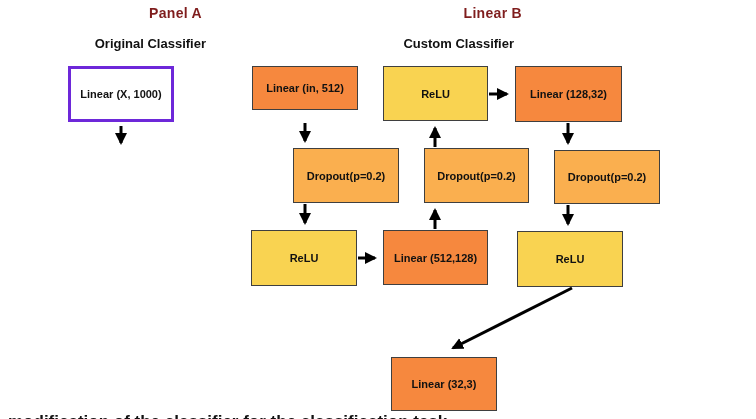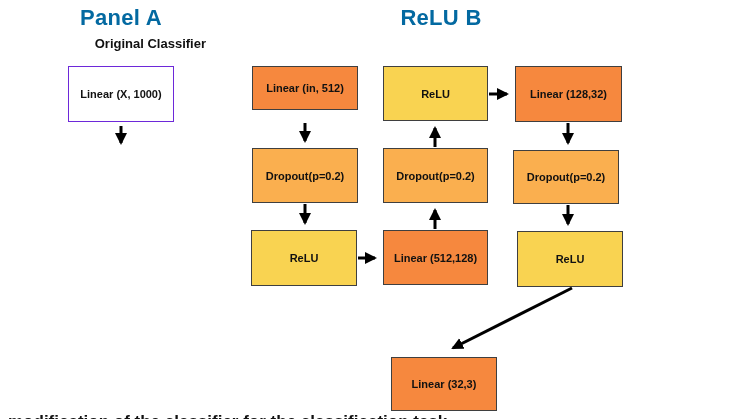--- a/index.html
+++ b/index.html
@@ -5,24 +5,24 @@
   html,body{margin:0;padding:0;background:#ffffff;}
   #stage{
     position:relative;
     width:756px;height:419px;
     background:#ffffff;
     overflow:hidden;
     font-family:"Liberation Sans", sans-serif;
   }
   .panel-title{
     position:absolute;
-    font-size:22px;
+    font-size:14px;
     font-weight:800;
-    color:#0369a1;
-    text-align:center;
+    color:#7f1d1d;
+    text-align:right;
     letter-spacing:0.3px;
   }
   .panel-subtitle{
     position:absolute;
     font-size:13px;
     font-weight:700;
     color:#111;
     text-align:right;
   }
   .node{
@@ -30,23 +30,23 @@
     display:flex;
     align-items:center;
     justify-content:center;
     font-size:11px;
     font-weight:700;
     color:#111;
     border:1px solid #3f3f3f;
     box-sizing:border-box;
     text-align:center;
   }
-  .node.white{background:#ffffff;border:1px solid #6d28d9;}
+  .node.white{background:#ffffff;border:3px solid #6d28d9;}
   .node.orange{background:#F6883E;}
-  .node.lightorange{background:#FAAF4F;}
+  .node.lightorange{background:#FAAF4F;margin-left:41px;}
   .node.yellow{background:#F9D351;}
   #arrow-layer{position:absolute;left:0;top:0;width:756px;height:419px;pointer-events:none;}
   #caption-clip{
     position:absolute;
     left:8px;top:412px;
     width:744px;height:7px;
     overflow:hidden;
     font-size:17px;
     font-weight:700;
     color:#111;
@@ -54,21 +54,22 @@
   }
 </style>
 </head>
 <body>
 
 <div id="stage">
 
   <div class="panel-title" style="left:40px;top:5px;width:162px;">Panel A</div>
   <div class="panel-subtitle" style="left:44px;top:36px;width:162px;">Original Classifier</div>
 
-  <div class="panel-title" style="left:360px;top:5px;width:162px;">ReLU B</div>
+  <div class="panel-title" style="left:360px;top:5px;width:162px;">Linear B</div>
+  <div class="panel-subtitle" style="left:352px;top:36px;width:162px;">Custom Classifier</div>
 
   <div class="node white" style="left:68px;top:66px;width:106px;height:56px;">Linear (X, 1000)</div>
 
   <div class="node orange" style="left:252px;top:66px;width:106px;height:44px;">Linear (in, 512)</div>
   <div class="node lightorange" style="left:252px;top:148px;width:106px;height:55px;">Dropout(p=0.2)</div>
   <div class="node yellow" style="left:251px;top:230px;width:106px;height:56px;">ReLU</div>
 
   <div class="node yellow" style="left:383px;top:66px;width:105px;height:55px;">ReLU</div>
   <div class="node lightorange" style="left:383px;top:148px;width:105px;height:55px;">Dropout(p=0.2)</div>
   <div class="node orange" style="left:383px;top:230px;width:105px;height:55px;">Linear (512,128)</div>

